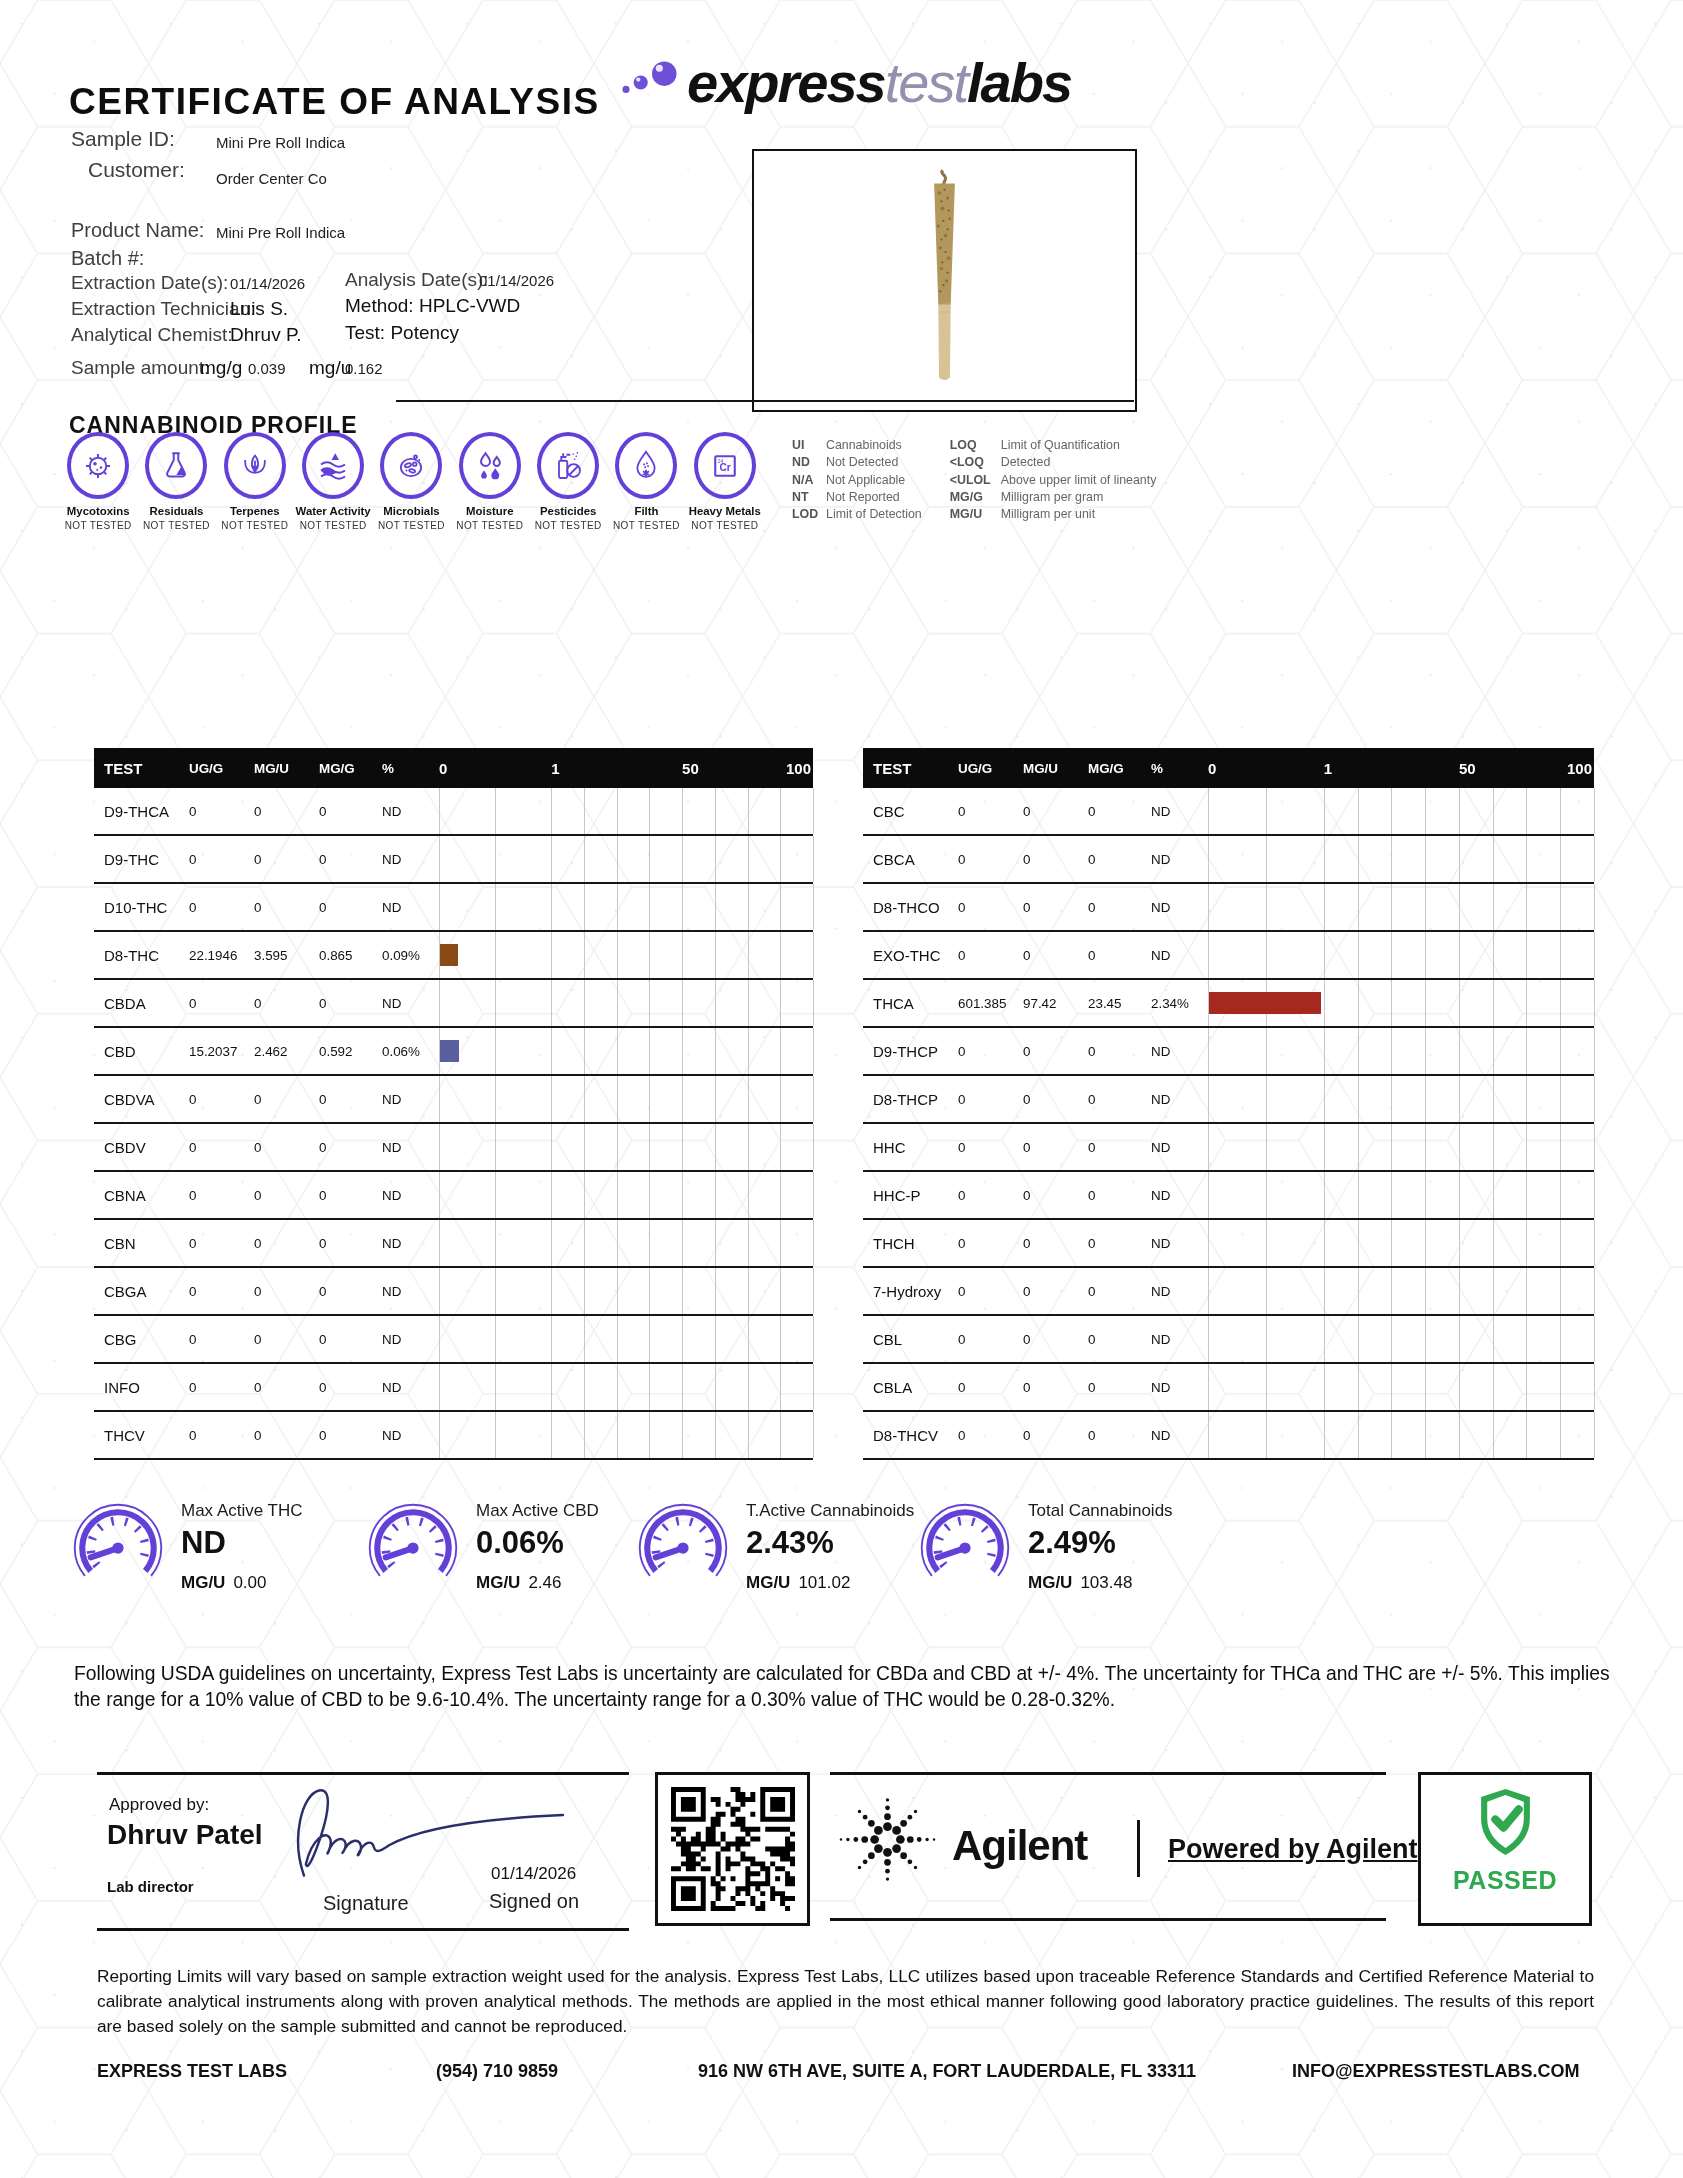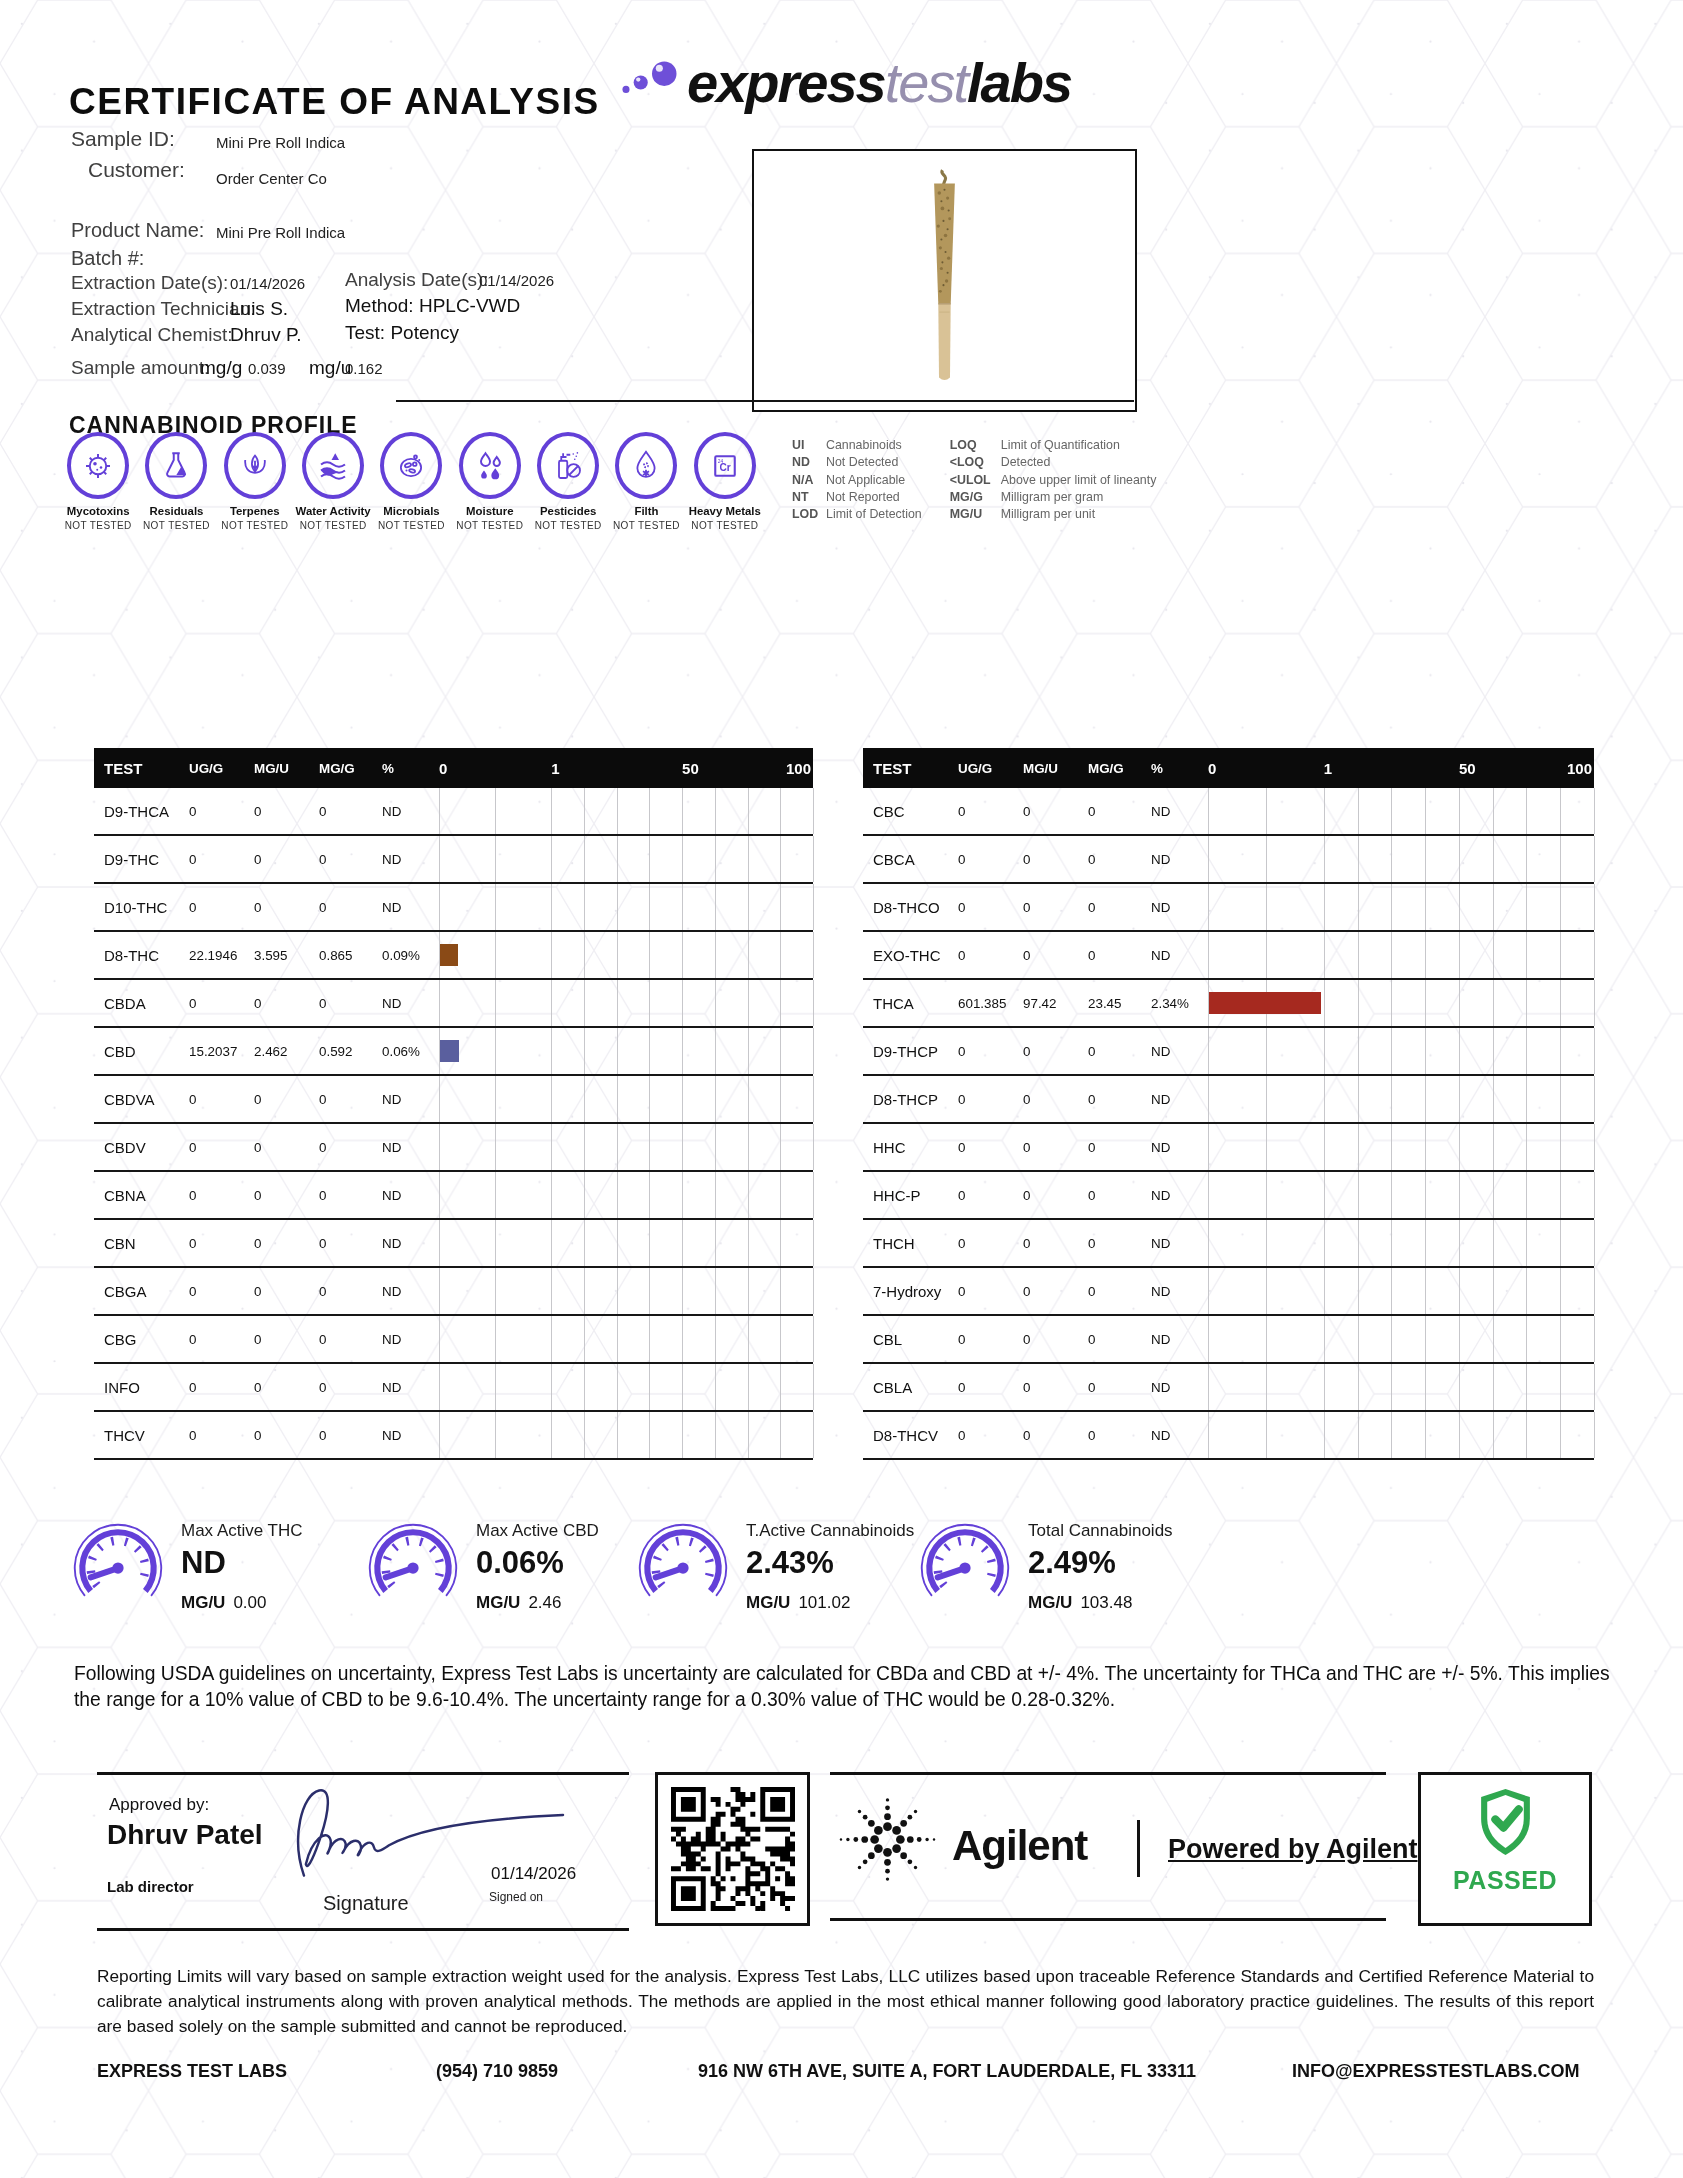--- a/index.html
+++ b/index.html
@@ -935,21 +935,21 @@
             <i class="gl" style="left: 65%;"></i>
             <i class="gl" style="left: 73.75%;"></i>
             <i class="gl" style="left: 82.5%;"></i>
             <i class="gl" style="left: 91.25%;"></i>
             <i class="gl" style="left: 100%;"></i>
           </div>
         </div>
       </div>
   </div>
 
-  <div class="abs" style="left:69px;top:1497px;width:1544px;height:134px;margin-top:20px;">
+  <div class="abs" style="left:69px;top:1497px;width:1544px;height:134px;">
 
       <div class="gauge" style="left: 2px; top: 0px;">
         <svg width="94" height="87" viewBox="0 0 100 92" stroke="#6340d8" fill="none">
           <path d="M14.8 83.6 A46 46 0 1 1 85.2 83.6" stroke-width="2"></path>
           <path d="M20.9 78.4 A38 38 0 1 1 79.1 78.4" stroke-width="6.5"></path>
           <path d="M27.8 72.6 A29 29 0 1 1 72.2 72.6" stroke-width="9" stroke-dasharray="2.6 12"></path>
           <path d="M50 54 L21 64" stroke-width="6.5" stroke-linecap="round"></path>
           <circle cx="50" cy="54" r="6" fill="#6340d8" stroke="none"></circle>
         </svg>
         <div class="txt">
@@ -1009,21 +1009,21 @@
 
   <div class="abs appr" style="left:97px;top:1772px;width:532px;height:153px;">
     <div class="abs" style="left:12px;top:20px;font-size:17px;">Approved by:</div>
     <div class="abs" style="left:10px;top:44px;font-size:28px;font-weight:800;">Dhruv Patel</div>
     <div class="abs" style="left:10px;top:103px;font-size:15px;font-weight:800;">Lab director</div>
     <svg class="abs" style="left:173px;top:6px;" width="327" height="104" viewBox="0 0 330 110">
       <path d="M28,100 C14,60 26,14 44,10 C58,7 54,34 46,58 C40,76 32,96 30,88 C36,62 52,50 56,62 C58,70 50,82 54,74 C60,60 70,58 72,66 C73,72 66,80 70,74 C76,62 86,60 88,68 C90,76 82,82 86,76 C92,64 100,62 102,70 C104,78 112,72 118,68 C150,50 212,40 302,36" fill="none" stroke="#2b2e6b" stroke-width="2.6" stroke-linecap="round"></path>
     </svg>
     <div class="abs" style="left:226px;top:117px;font-size:20px;color:#1d1d1d;">Signature</div>
     <div class="abs" style="left:394px;top:89px;font-size:17px;">01/14/2026</div>
-    <div class="abs" style="left:392px;top:115px;font-size:12px;color:#1d1d1d;">Signed on</div>
+    <div class="abs" style="left:392px;top:115px;font-size:20px;color:#1d1d1d;">Signed on</div>
   </div>
 
   <div class="abs qrbox" style="left:655px;top:1772px;width:149px;height:148px;">
     <svg id="qr" width="124" height="124" viewBox="0 0 125 125">
         <path d="M60 0h5v5h-5zM65 0h5v5h-5zM65 5h5v5h-5zM70 5h5v5h-5zM80 5h5v5h-5zM40 10h5v5h-5zM45 10h5v5h-5zM65 10h5v5h-5zM70 10h5v5h-5zM75 10h5v5h-5zM80 10h5v5h-5zM45 15h5v5h-5zM55 15h5v5h-5zM70 15h5v5h-5zM60 20h5v5h-5zM65 20h5v5h-5zM45 25h5v5h-5zM50 25h5v5h-5zM60 25h5v5h-5zM80 25h5v5h-5zM40 30h5v5h-5zM45 30h5v5h-5zM65 30h5v5h-5zM70 30h5v5h-5zM40 35h5v5h-5zM45 35h5v5h-5zM60 35h5v5h-5zM65 35h5v5h-5zM70 35h5v5h-5zM0 40h5v5h-5zM5 40h5v5h-5zM10 40h5v5h-5zM35 40h5v5h-5zM40 40h5v5h-5zM70 40h5v5h-5zM75 40h5v5h-5zM80 40h5v5h-5zM85 40h5v5h-5zM95 40h5v5h-5zM100 40h5v5h-5zM105 40h5v5h-5zM110 40h5v5h-5zM115 40h5v5h-5zM5 45h5v5h-5zM25 45h5v5h-5zM35 45h5v5h-5zM40 45h5v5h-5zM50 45h5v5h-5zM75 45h5v5h-5zM120 45h5v5h-5zM0 50h5v5h-5zM10 50h5v5h-5zM20 50h5v5h-5zM25 50h5v5h-5zM35 50h5v5h-5zM40 50h5v5h-5zM50 50h5v5h-5zM65 50h5v5h-5zM70 50h5v5h-5zM80 50h5v5h-5zM85 50h5v5h-5zM115 50h5v5h-5zM5 55h5v5h-5zM10 55h5v5h-5zM15 55h5v5h-5zM20 55h5v5h-5zM25 55h5v5h-5zM30 55h5v5h-5zM35 55h5v5h-5zM40 55h5v5h-5zM45 55h5v5h-5zM55 55h5v5h-5zM60 55h5v5h-5zM65 55h5v5h-5zM70 55h5v5h-5zM75 55h5v5h-5zM115 55h5v5h-5zM120 55h5v5h-5zM10 60h5v5h-5zM15 60h5v5h-5zM30 60h5v5h-5zM50 60h5v5h-5zM55 60h5v5h-5zM65 60h5v5h-5zM95 60h5v5h-5zM100 60h5v5h-5zM105 60h5v5h-5zM110 60h5v5h-5zM115 60h5v5h-5zM120 60h5v5h-5zM10 65h5v5h-5zM15 65h5v5h-5zM20 65h5v5h-5zM25 65h5v5h-5zM45 65h5v5h-5zM70 65h5v5h-5zM100 65h5v5h-5zM105 65h5v5h-5zM110 65h5v5h-5zM115 65h5v5h-5zM15 70h5v5h-5zM20 70h5v5h-5zM30 70h5v5h-5zM45 70h5v5h-5zM55 70h5v5h-5zM70 70h5v5h-5zM75 70h5v5h-5zM80 70h5v5h-5zM110 70h5v5h-5zM115 70h5v5h-5zM120 70h5v5h-5zM10 75h5v5h-5zM15 75h5v5h-5zM20 75h5v5h-5zM25 75h5v5h-5zM45 75h5v5h-5zM55 75h5v5h-5zM60 75h5v5h-5zM65 75h5v5h-5zM80 75h5v5h-5zM85 75h5v5h-5zM90 75h5v5h-5zM100 75h5v5h-5zM120 75h5v5h-5zM0 80h5v5h-5zM5 80h5v5h-5zM15 80h5v5h-5zM20 80h5v5h-5zM30 80h5v5h-5zM35 80h5v5h-5zM45 80h5v5h-5zM55 80h5v5h-5zM75 80h5v5h-5zM90 80h5v5h-5zM95 80h5v5h-5zM105 80h5v5h-5zM110 80h5v5h-5zM45 85h5v5h-5zM75 85h5v5h-5zM80 85h5v5h-5zM85 85h5v5h-5zM95 85h5v5h-5zM115 85h5v5h-5zM40 90h5v5h-5zM50 90h5v5h-5zM60 90h5v5h-5zM75 90h5v5h-5zM95 90h5v5h-5zM105 90h5v5h-5zM115 90h5v5h-5zM120 90h5v5h-5zM40 95h5v5h-5zM45 95h5v5h-5zM75 95h5v5h-5zM80 95h5v5h-5zM85 95h5v5h-5zM90 95h5v5h-5zM95 95h5v5h-5zM115 95h5v5h-5zM120 95h5v5h-5zM45 100h5v5h-5zM50 100h5v5h-5zM65 100h5v5h-5zM70 100h5v5h-5zM75 100h5v5h-5zM85 100h5v5h-5zM100 100h5v5h-5zM45 105h5v5h-5zM65 105h5v5h-5zM75 105h5v5h-5zM90 105h5v5h-5zM100 105h5v5h-5zM105 105h5v5h-5zM110 105h5v5h-5zM45 110h5v5h-5zM60 110h5v5h-5zM80 110h5v5h-5zM100 110h5v5h-5zM110 110h5v5h-5zM115 110h5v5h-5zM120 110h5v5h-5zM40 115h5v5h-5zM65 115h5v5h-5zM70 115h5v5h-5zM80 115h5v5h-5zM90 115h5v5h-5zM110 115h5v5h-5zM40 120h5v5h-5zM45 120h5v5h-5zM50 120h5v5h-5zM55 120h5v5h-5zM60 120h5v5h-5zM85 120h5v5h-5zM90 120h5v5h-5zM115 120h5v5h-5z" fill="#000"></path>
         <path fill-rule="evenodd" d="M0 0h35v35h-35z M5 5h25v25h-25z M10 10h15v15h-15z M90 0h35v35h-35z M95 5h25v25h-25z M100 10h15v15h-15z M0 90h35v35h-35z M5 95h25v25h-25z M10 100h15v15h-15z" fill="#000"></path>
       </svg>
   </div>
 
   <div class="abs hline" style="left:830px;top:1772px;width:556px;"></div>

